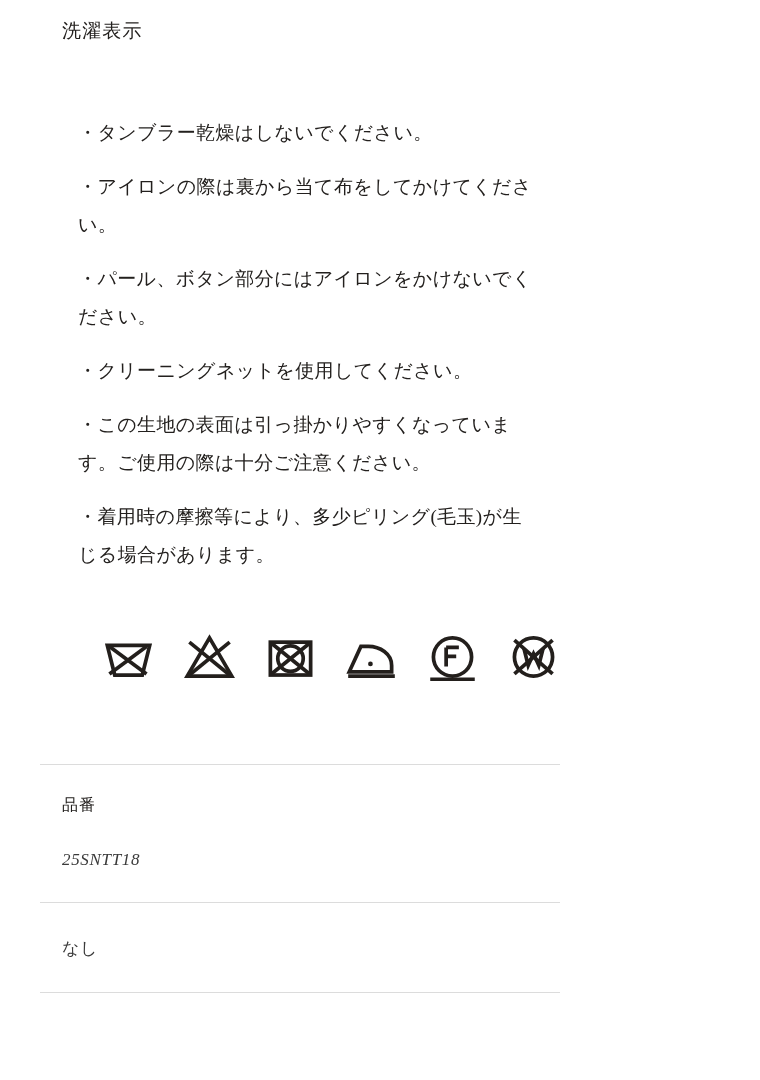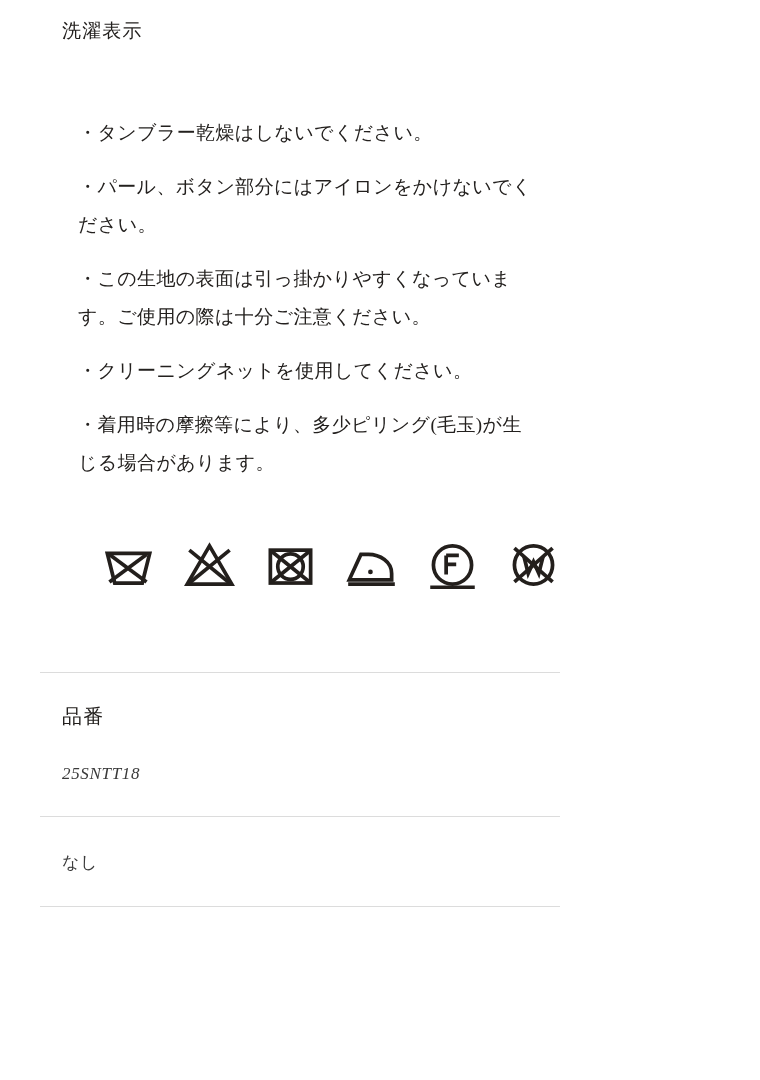--- a/index.html
+++ b/index.html
@@ -57,21 +57,21 @@
   .symbol {
     width: 74px;
     height: 74px;
     display: block;
   }
 
   .spec-block {
     padding: 0;
   }
   .spec-label {
-    font-size: 20px;
+    font-size: 16px;
     color: #23201e;
     padding: 30px 0 0 22px;
     letter-spacing: 0.06em;
     font-family: Liberation Sans, sans-serif;
   }
   .spec-value {
     font-size: 17px;
     color: #3a3a3a;
     padding: 34px 0 32px 22px;
     letter-spacing: 0.03em;
@@ -92,23 +92,24 @@
 </style>
 </head>
 <body>
 
 <div class="page">
 
   <div class="section-title">洗濯表示</div>
 
   <div class="care-notes">
     <p>・タンブラー乾燥はしないでください。</p>
+    <p>・アイロンの際は裏から当て布をしてかけてください。</p>
     <p>・パール、ボタン部分にはアイロンをかけないでください。</p>
+    <p>・クリーニングネットを使用してください。</p>
     <p>・この生地の表面は引っ掛かりやすくなっています。ご使用の際は十分ご注意ください。</p>
-    <p>・クリーニングネットを使用してください。</p>
     <p>・着用時の摩擦等により、多少ピリング(毛玉)が生じる場合があります。</p>
   </div>
 
   <div class="symbols">
 
     <svg class="symbol" viewBox="0 0 100 100">
       <path d="M10 28 L90 28 L76 84 L24 84 Z" fill="none" stroke="#231f1c" stroke-width="7" stroke-linejoin="miter"></path>
       <line x1="14" y1="30" x2="84" y2="82" stroke="#231f1c" stroke-width="7"></line>
       <line x1="84" y1="30" x2="14" y2="82" stroke="#231f1c" stroke-width="7"></line>
     </svg>

